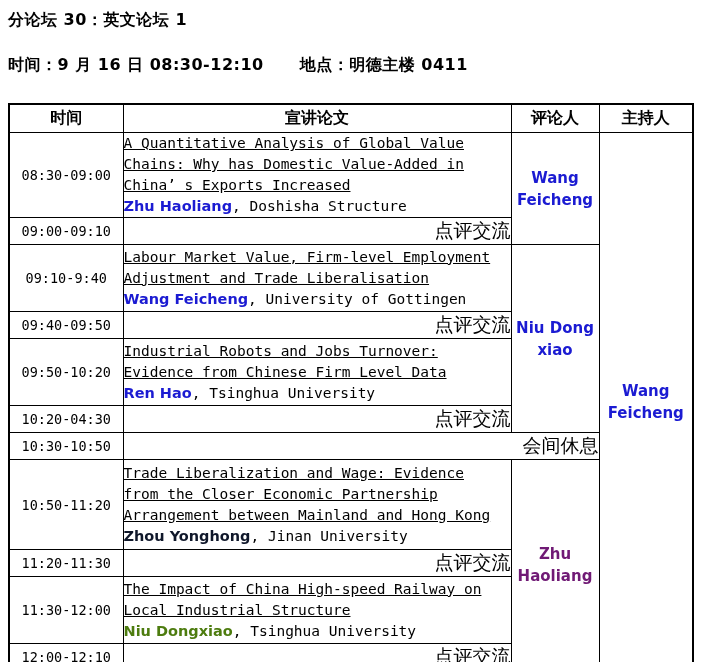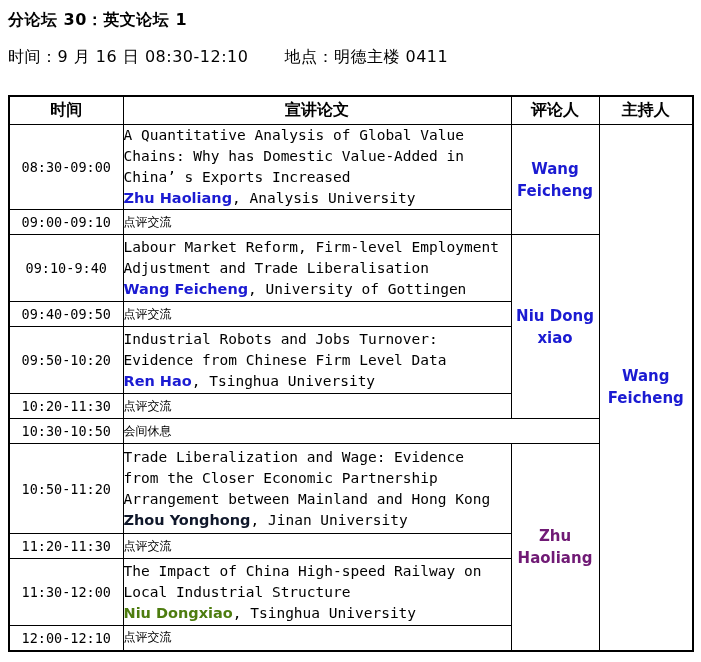--- a/index.html
+++ b/index.html
@@ -17,24 +17,24 @@
     overflow: hidden;
   }
   .doc-title {
     font-family: "DejaVu Sans", "Liberation Sans", sans-serif;
     font-size: 16px;
     font-weight: bold;
     margin: 2px 0 0 0;
     letter-spacing: 0.5px;
   }
   .meta-line {
-    margin-top: 16px;
+    margin-top: 24px;
     font-family: "DejaVu Sans", "Liberation Sans", sans-serif;
     font-size: 16px;
-    font-weight: normal;
+    font-weight: bold;
     letter-spacing: 0.5px;
     white-space: nowrap;
   }
   .meta-place { margin-left: 36px; }
 
   table.schedule {
     margin-top: 27px;
     border-collapse: collapse;
     table-layout: fixed;
     width: 684px;
@@ -57,29 +57,29 @@
     font-size: 13.5px;
     text-align: center;
     white-space: nowrap;
   }
   td.paper-cell {
     font-size: 14.5px;
     text-align: left;
     padding: 2px 4px 2px 6px;
     line-height: 21px;
   }
-  .paper-title { white-space: pre-line; }
+  .paper-title { white-space: pre-line; text-decoration: underline; }
   .author-name {
     font-family: "DejaVu Sans", "Liberation Sans", sans-serif;
     font-weight: bold;
   }
   td.label-cell {
     font-family: "DejaVu Sans", "Liberation Sans", sans-serif;
-    font-size: 12px;
-    text-align: left;
+    font-size: 19px;
+    text-align: right;
     padding-left: 6px;
     margin-top: 32px;
   }
   td.person-cell {
     font-family: "DejaVu Sans", "Liberation Sans", sans-serif;
     font-size: 15px;
     font-weight: bold;
     text-align: center;
     line-height: 22px;
     white-space: pre-line;
@@ -115,37 +115,37 @@
       <th class="col-head">评论人</th>
       <th class="col-head">主持人</th>
     </tr>
 
     <tr class="r-paper4">
       <td class="time-cell">08:30-09:00</td>
       <td class="paper-cell">
         <div class="paper-title">A Quantitative Analysis of Global Value
 Chains: Why has Domestic Value-Added in
 China’ s Exports Increased</div>
-        <div><span class="author-name accent" style="color: rgb(27, 27, 210);">Zhu Haoliang</span><span>, Analysis University</span></div>
+        <div><span class="author-name accent" style="color: rgb(27, 27, 210);">Zhu Haoliang</span><span>, Doshisha Structure</span></div>
       </td>
       <td class="person-cell accent" rowspan="2" style="color: rgb(27, 27, 210);">Wang
 Feicheng</td>
       <td class="person-cell accent" rowspan="11" style="color: rgb(27, 27, 210);">Wang
 Feicheng</td>
     </tr>
 
     <tr class="r-short">
       <td class="time-cell">09:00-09:10</td>
       <td class="label-cell">点评交流</td>
     </tr>
 
     <tr class="r-paper3">
       <td class="time-cell">09:10-9:40</td>
       <td class="paper-cell">
-        <div class="paper-title">Labour Market Reform, Firm-level Employment
+        <div class="paper-title">Labour Market Value, Firm-level Employment
 Adjustment and Trade Liberalisation</div>
         <div><span class="author-name accent" style="color: rgb(27, 27, 210);">Wang Feicheng</span><span>, University of Gottingen</span></div>
       </td>
       <td class="person-cell accent" rowspan="4" style="color: rgb(27, 27, 210);">Niu Dong
 xiao</td>
     </tr>
 
     <tr class="r-short">
       <td class="time-cell">09:40-09:50</td>
       <td class="label-cell">点评交流</td>
@@ -154,21 +154,21 @@
     <tr class="r-paper3">
       <td class="time-cell">09:50-10:20</td>
       <td class="paper-cell">
         <div class="paper-title">Industrial Robots and Jobs Turnover:
 Evidence from Chinese Firm Level Data</div>
         <div><span class="author-name accent" style="color: rgb(27, 27, 210);">Ren Hao</span><span>, Tsinghua University</span></div>
       </td>
     </tr>
 
     <tr class="r-short">
-      <td class="time-cell">10:20-11:30</td>
+      <td class="time-cell">10:20-04:30</td>
       <td class="label-cell">点评交流</td>
     </tr>
 
     <tr class="r-short">
       <td class="time-cell">10:30-10:50</td>
       <td class="label-cell" colspan="2">会间休息</td>
     </tr>
 
     <tr style="height:90px">
       <td class="time-cell">10:50-11:20</td>

